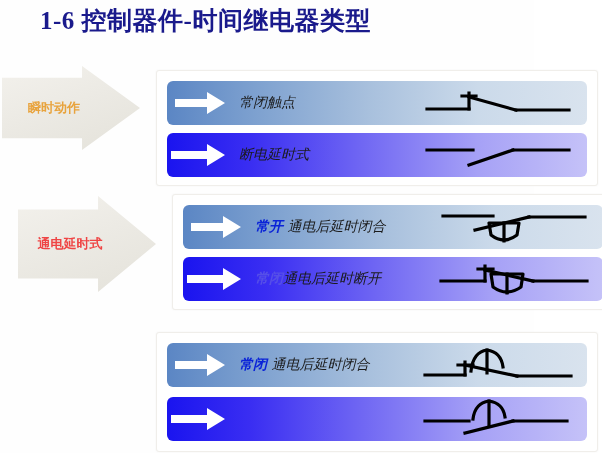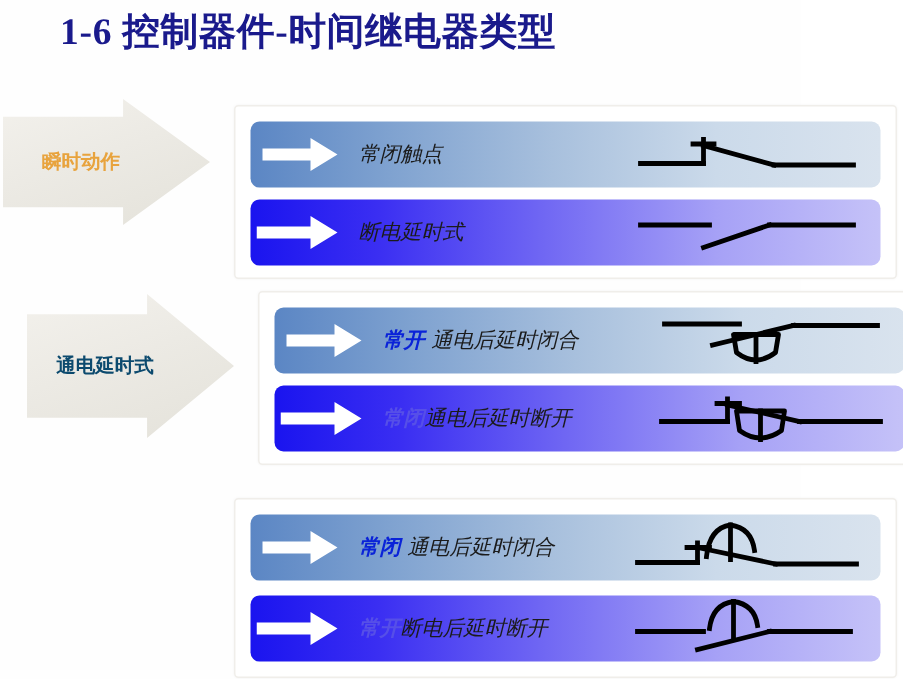--- a/index.html
+++ b/index.html
@@ -103,21 +103,21 @@
 
   <div class="title">1-6  控制器件-时间继电器类型</div>
 
   <div class="arrow" id="arrow-1">
     <div class="arrow-shape"></div>
     <div class="arrow-label" style="color:#e8a33d">瞬时动作</div>
   </div>
 
   <div class="arrow" id="arrow-2">
     <div class="arrow-shape"></div>
-    <div class="arrow-label" style="color:#0c4a6e">通电延时式</div>
+    <div class="arrow-label" style="color:#ef4444">通电延时式</div>
   </div>
 
 
   <div class="panel" id="panel-1">
 
     <div class="row tone-a" style="top:10px">
       <div class="row-arrow">
         <svg width="62" height="44" viewBox="0 0 62 44">
           <path d="M4 18 H36 V11 L54 22 L36 33 V26 H4 Z" fill="#ffffff"></path>
         </svg>
@@ -235,23 +235,20 @@
         </svg>
       </div>
     </div>
 
     <div class="row tone-b" style="top:64px">
       <div class="row-arrow">
         <svg width="62" height="44" viewBox="0 0 62 44">
           <path d="M0 18 H36 V11 L54 22 L36 33 V26 H0 Z" fill="#ffffff"></path>
         </svg>
       </div>
-      <div class="row-text">
-        <span class="kw kw-faint-b">常开</span><span>断电后延时断开</span>
-      </div>
       <div class="row-symbol">
         <svg width="160" height="44" viewBox="0 0 160 44">
           <g stroke="#000" stroke-width="3.2" fill="none" stroke-linecap="square">
             <line x1="4" y1="24" x2="48" y2="24"></line>
             <line x1="44" y1="36" x2="92" y2="24"></line>
             <line x1="92" y1="24" x2="146" y2="24"></line>
             <path d="M52 22 Q54 6 68 4 Q82 6 84 20" fill="none" stroke-linejoin="round"></path>
             <line x1="68" y1="4" x2="68" y2="28"></line>
           </g>
         </svg>

